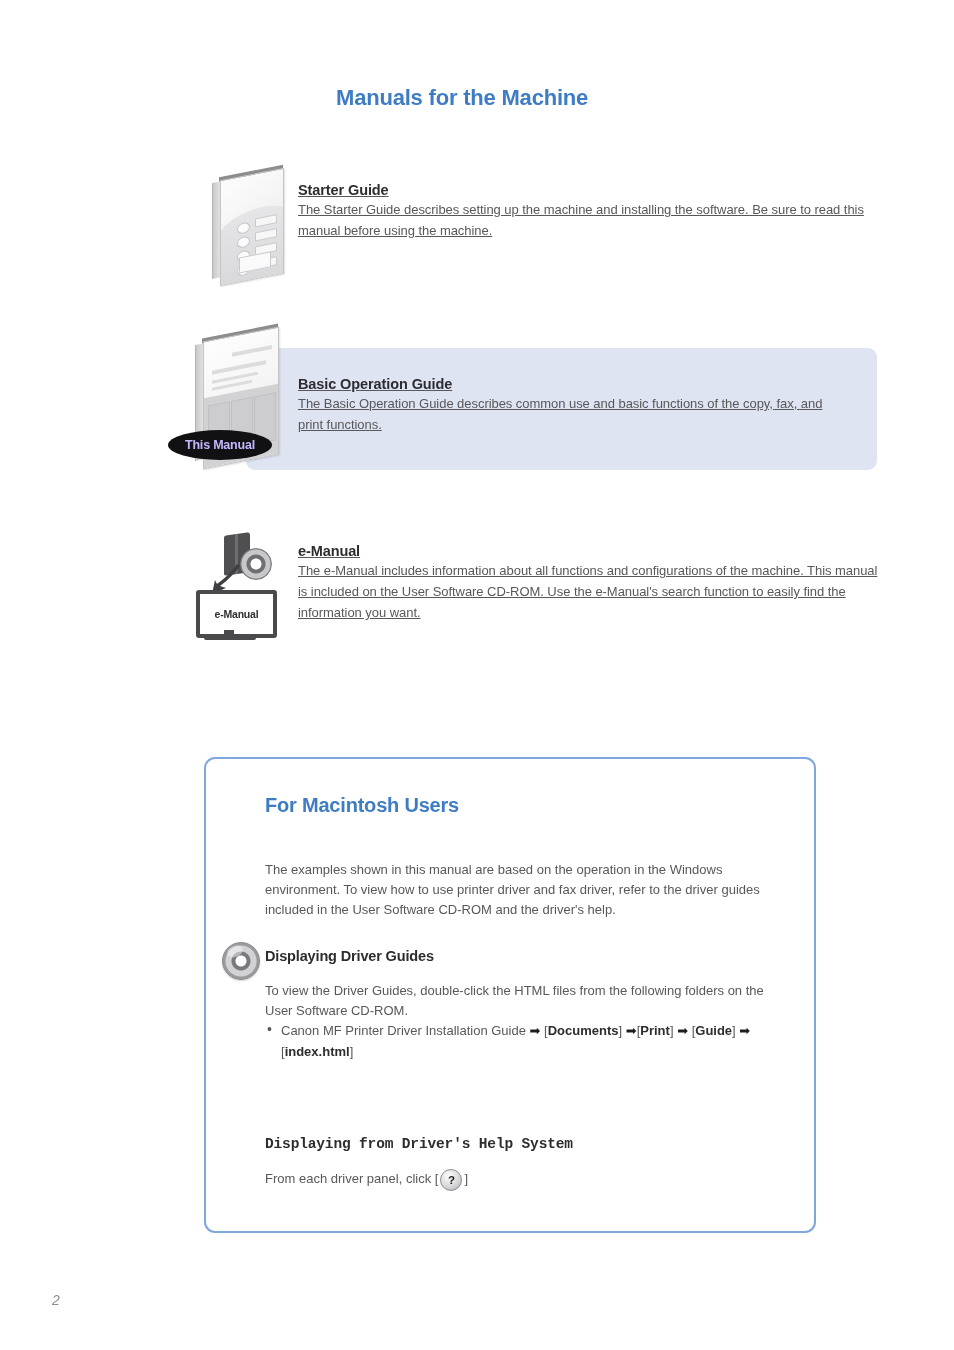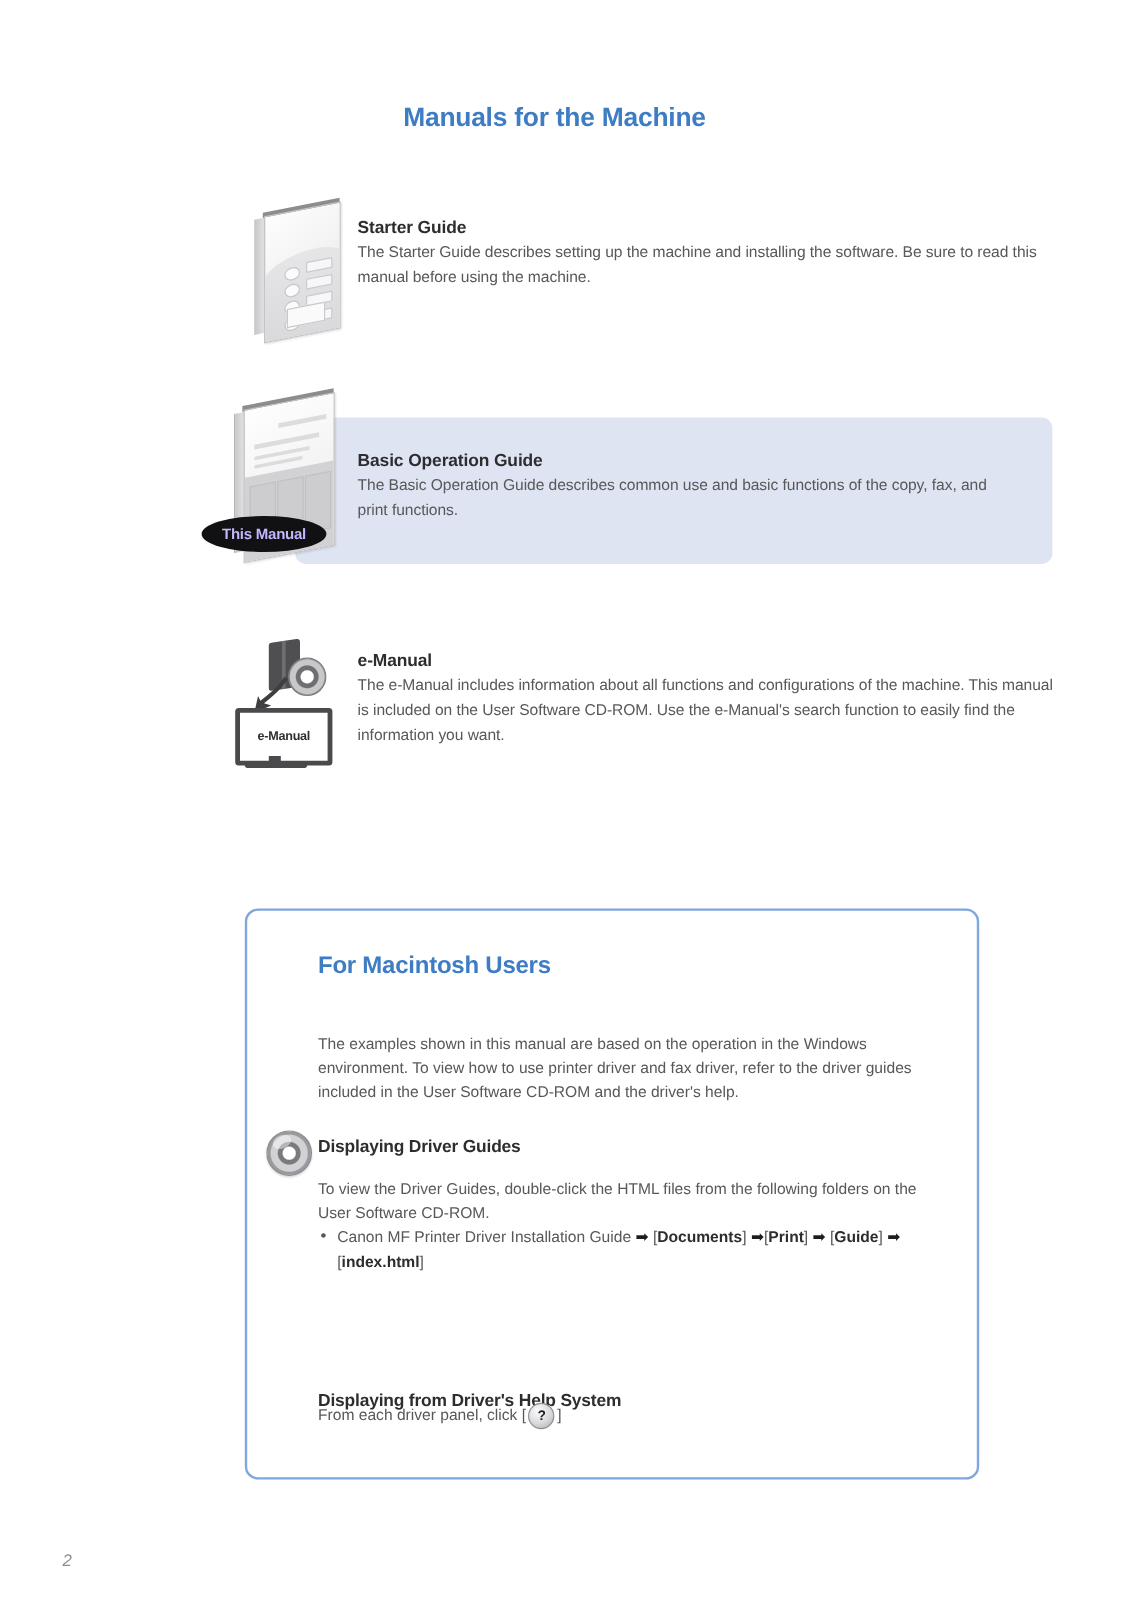--- a/index.html
+++ b/index.html
@@ -22,21 +22,21 @@
     left: 298px;
     top: 85px;
     font-size: 22px;
     font-weight: bold;
     color: #3e7cc4;
     letter-spacing: -0.2px;
     margin-left: 38px;
   }
 
   
-  .manual-row { position: absolute; }
+  .manual-row { position: absolute; text-decoration: underline; }
   .manual-heading {
     font-size: 14.5px;
     font-weight: bold;
     color: #2d2d2f;
     letter-spacing: -0.1px;
   }
   .manual-desc {
     font-size: 13px;
     line-height: 21px;
     color: #58585a;
@@ -301,21 +301,21 @@
   #ddg-list .li:before {
     content: "\2022";
     position: absolute;
     left: 2px; top: -1px;
     color: #58585a;
     font-size: 14px;
   }
   .b { font-weight: bold; color: #2d2d2f; }
   .arrowg { font-size: 13px; color: #1d1d1f; }
 
-  #dhs-heading { position: absolute; left: 265px; top: 1160px; }
+  #dhs-heading { position: absolute; left: 265px; top: 1136px; font-family: Liberation Mono, monospace; }
   #dhs-line {
     position: absolute;
     left: 265px; top: 1169px;
     font-size: 13px;
     line-height: 20px;
     color: #58585a;
     display: flex;
     align-items: flex-start;
     gap: 1px;
   }

